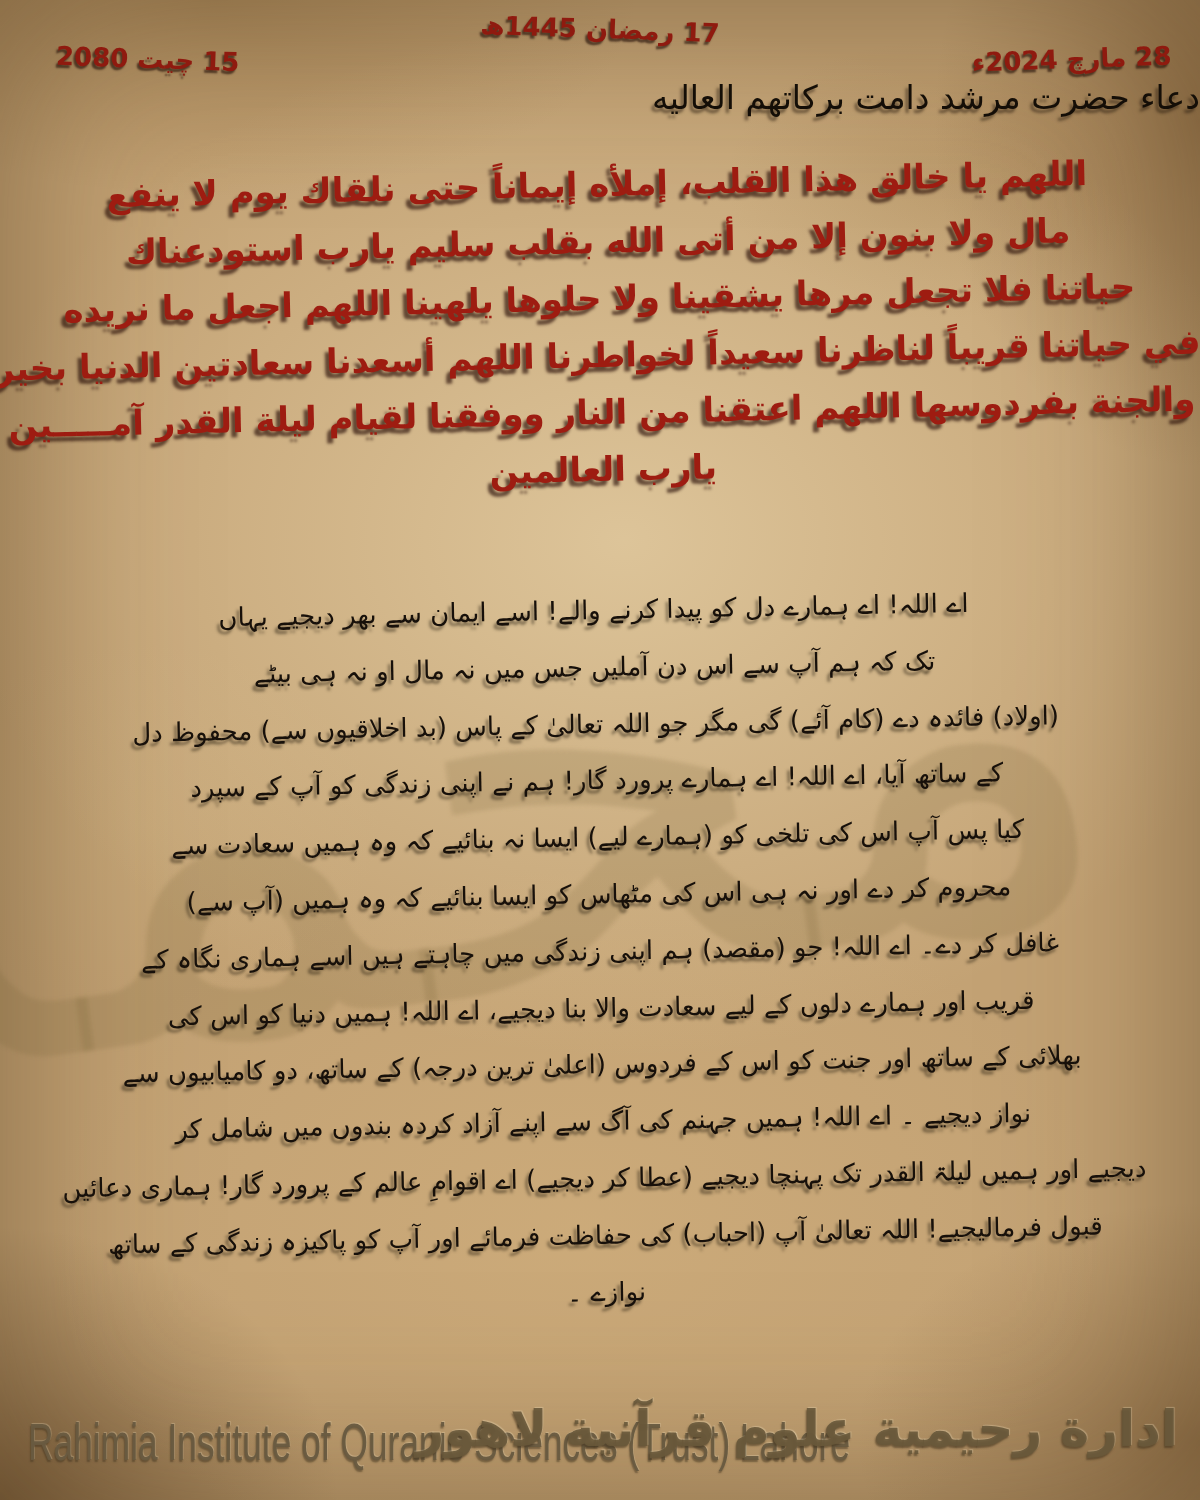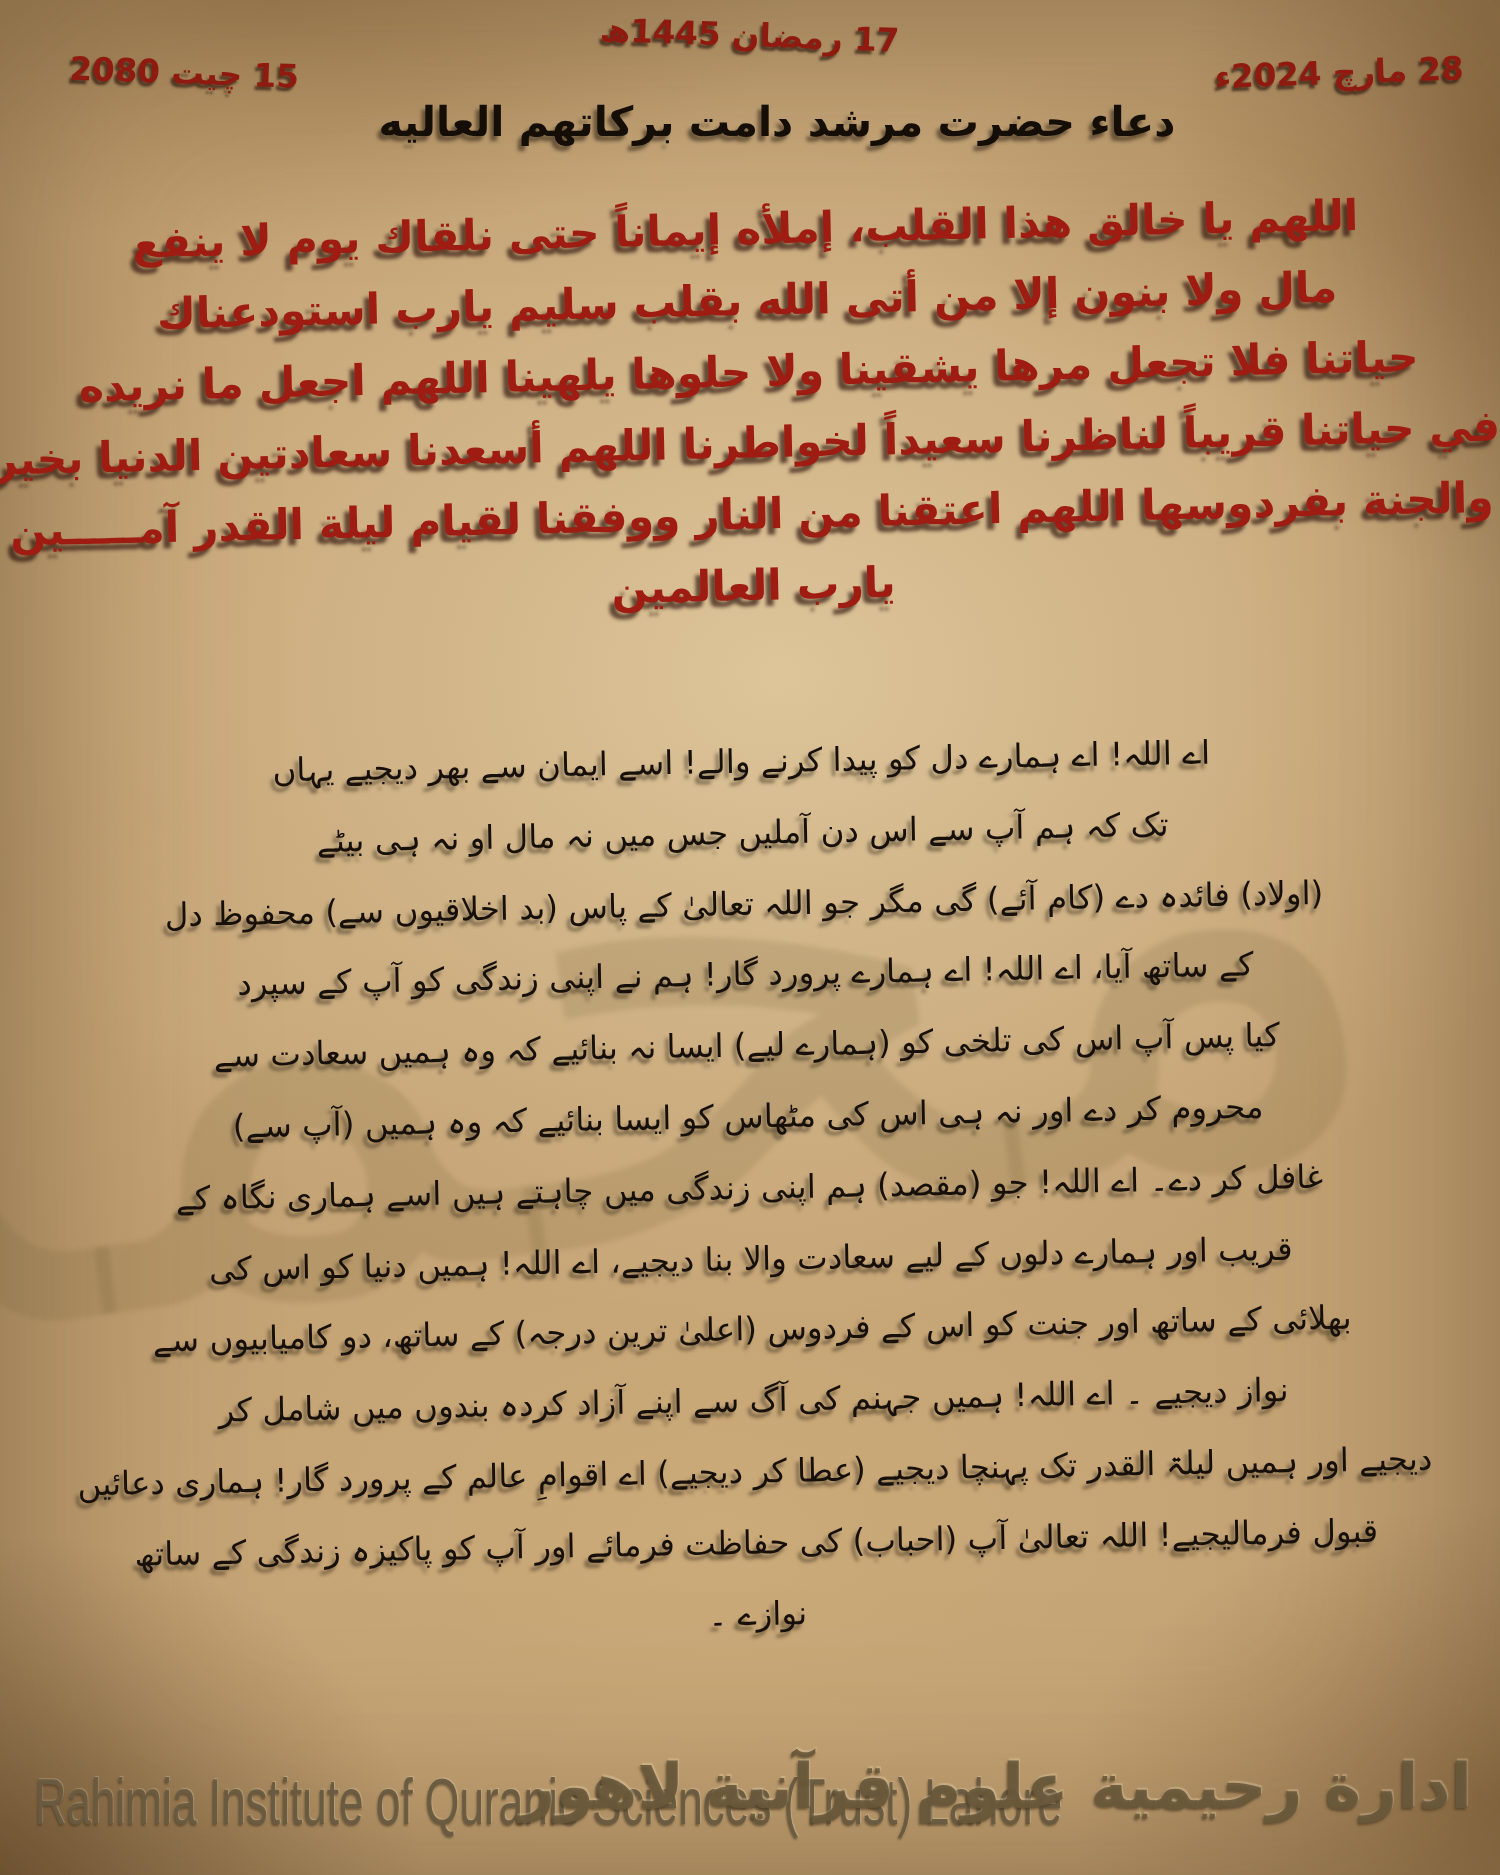--- a/index.html
+++ b/index.html
@@ -24,23 +24,22 @@
   .abs{position:absolute;}
   .date{
     color:#8f1a0f;
     font-size:26px;font-weight:bold;
     text-shadow:-2px 3px 2px rgba(35,16,8,0.65);
     white-space:nowrap;
     z-index:3;
   }
   .title{
     left:0;right:0;top:78px;
-    text-align:center;
     color:#140e07;
-    font-size:33px;font-weight:bold;
+    font-size:33px;font-weight:normal;
     text-shadow:-3px 4px 3px rgba(40,28,14,0.55);
     z-index:3;
     padding-left:44px;
   }
   .dua-block{
     left:0;right:0;top:156px;
     text-align:center;
     transform:rotate(-1.3deg);
     z-index:3;
   }

